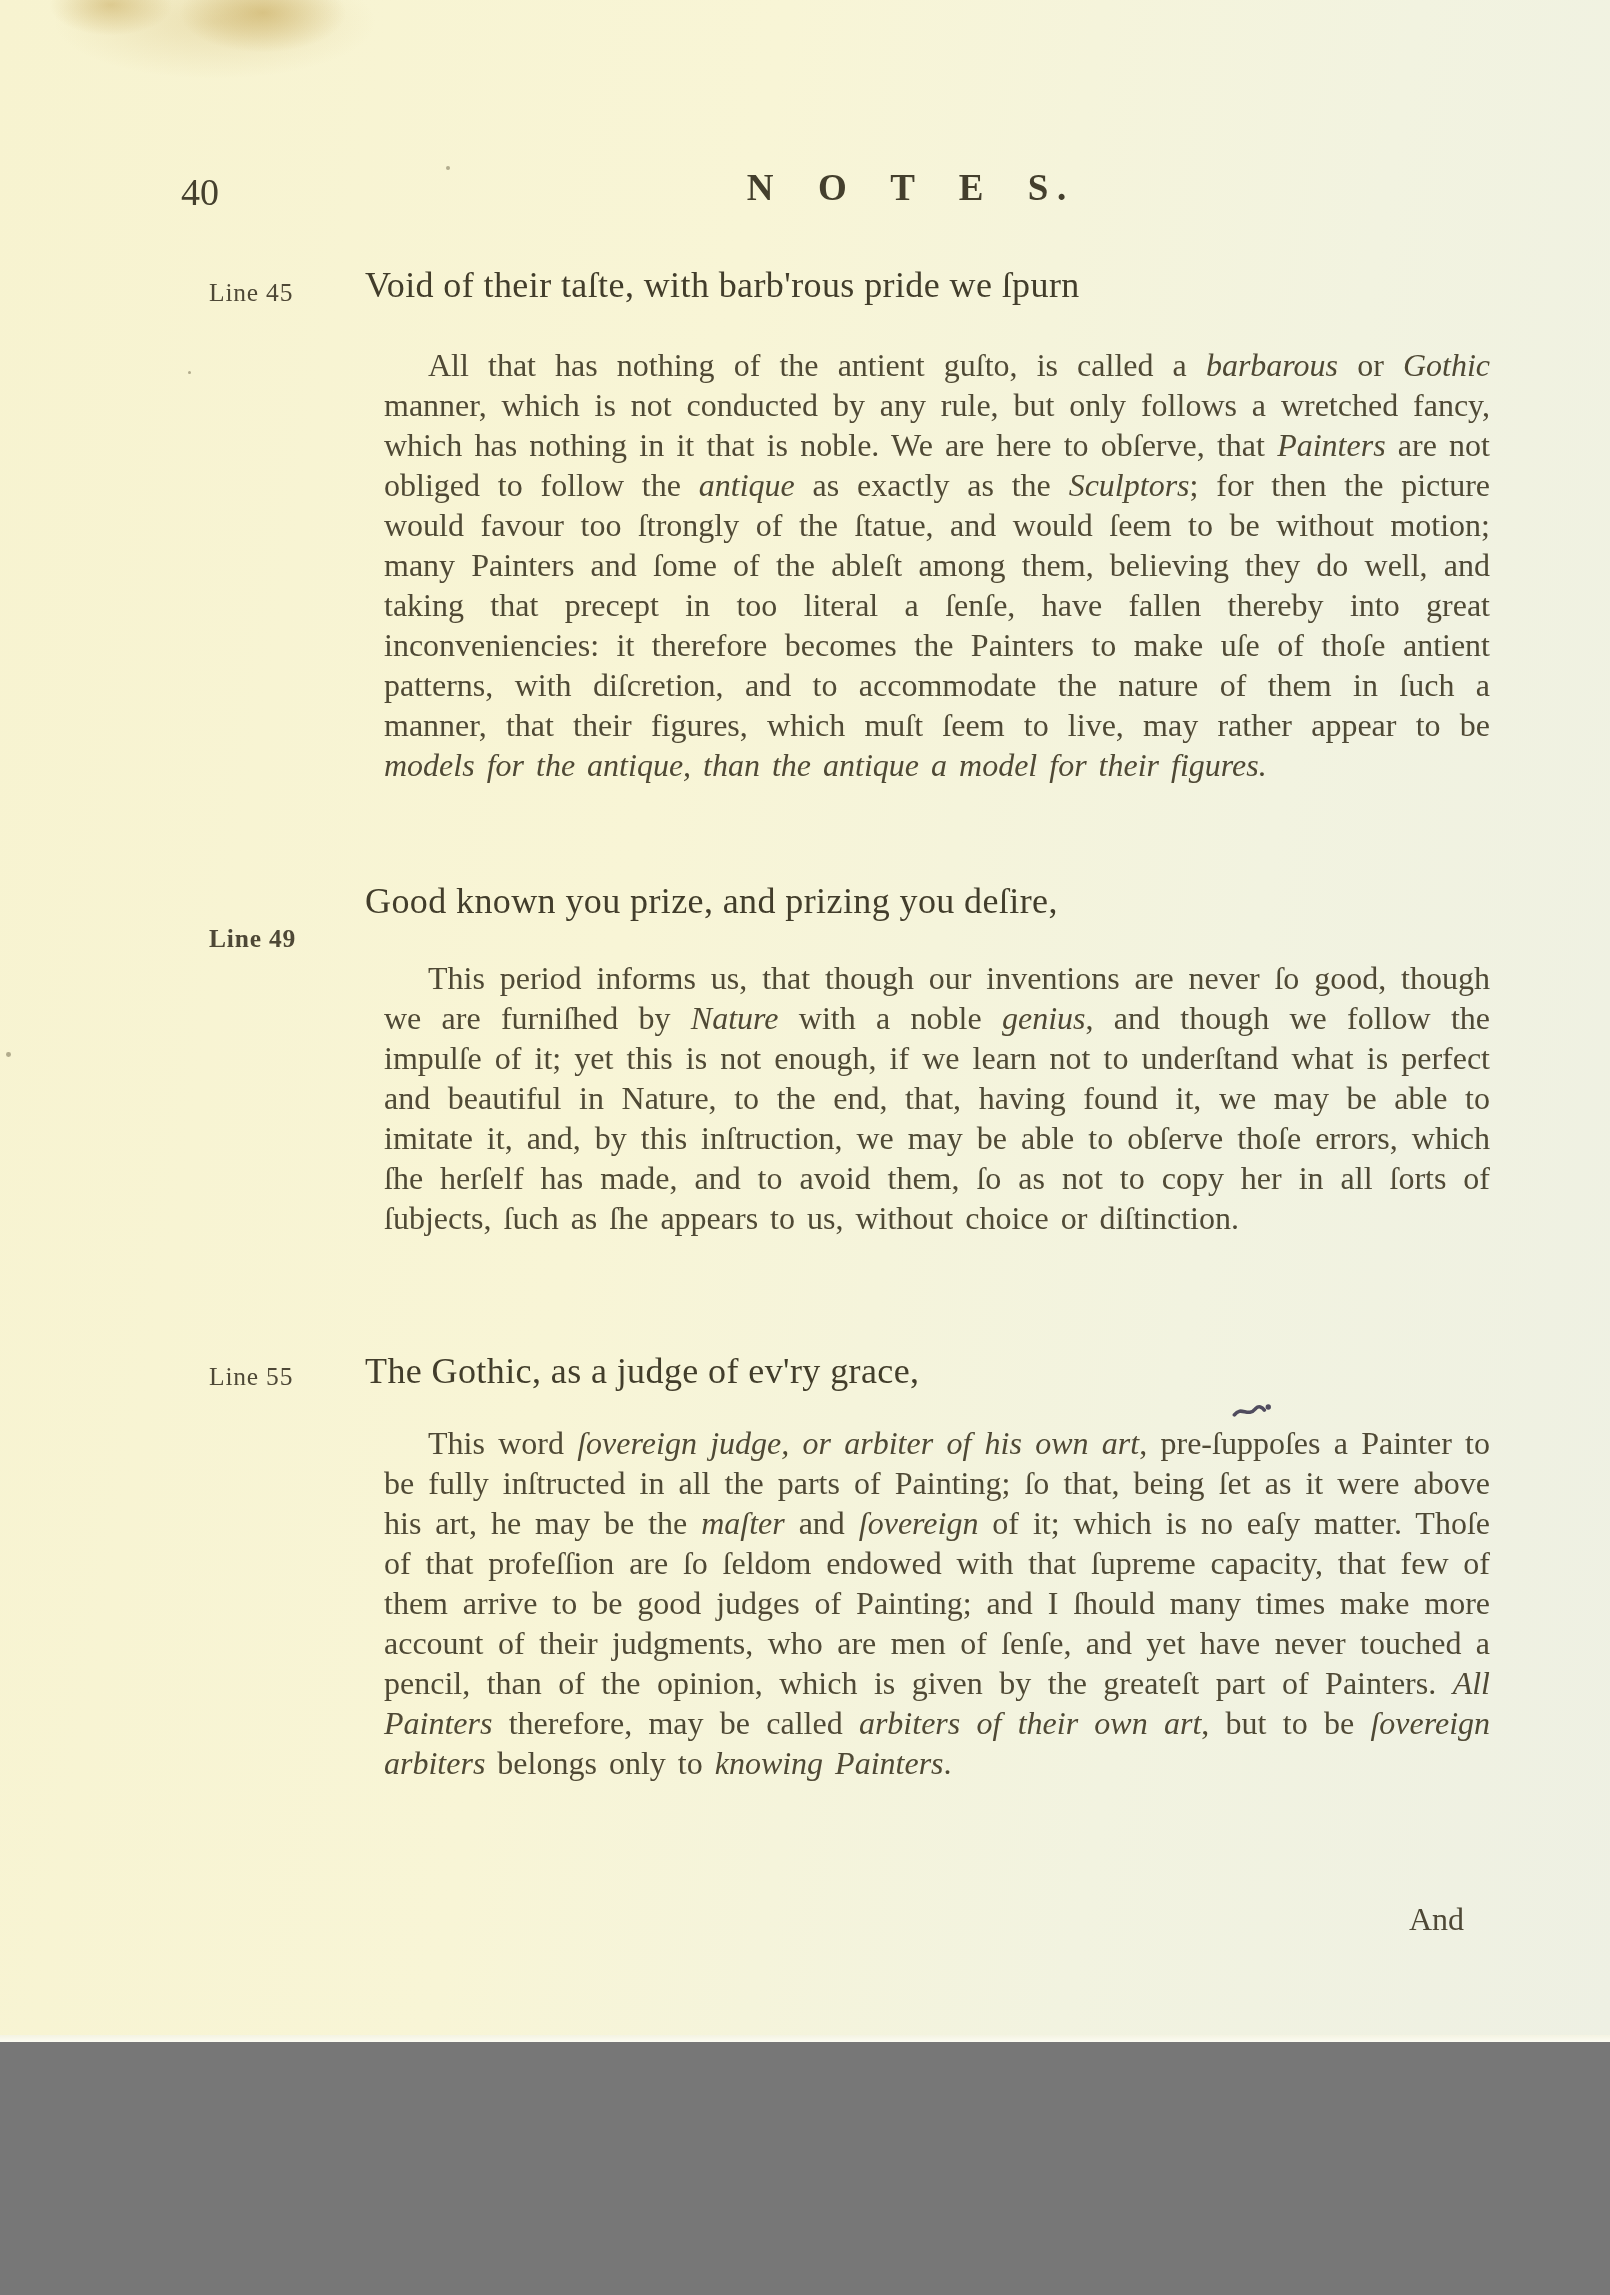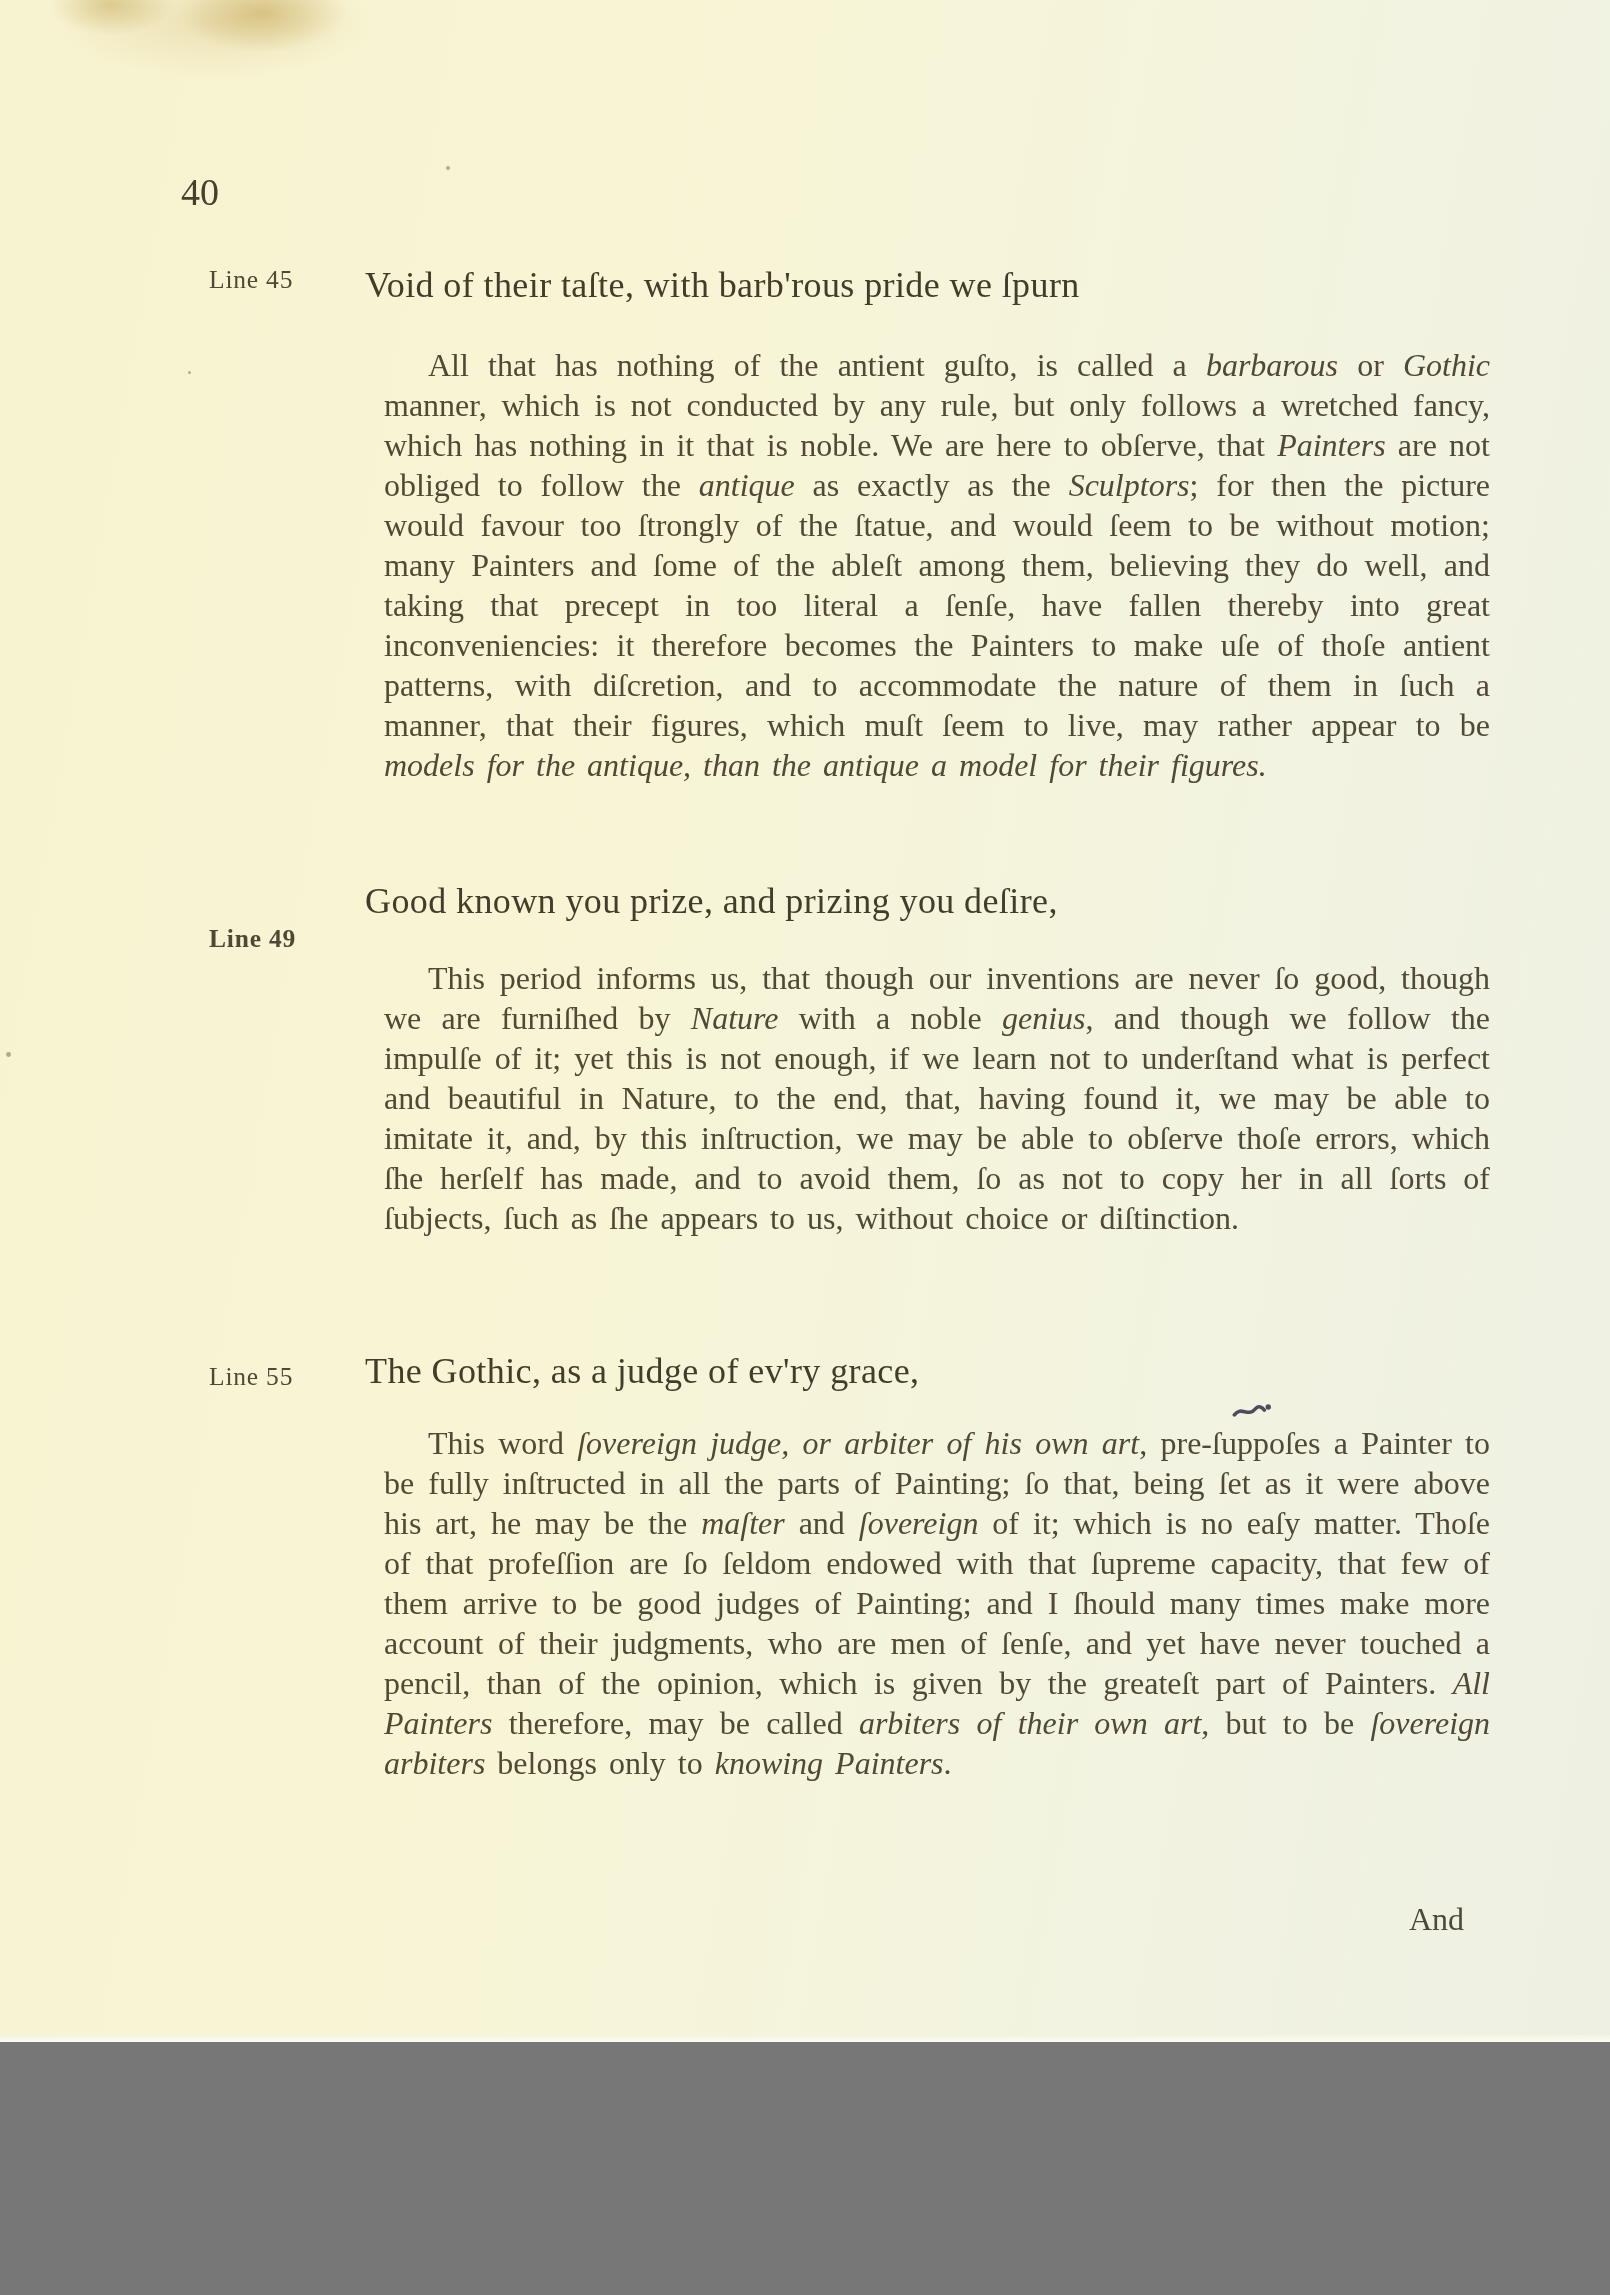--- a/index.html
+++ b/index.html
@@ -61,27 +61,28 @@
   .speck.s1{left:446px;top:166px;width:4px;height:4px;}
   .speck.s2{left:188px;top:371px;width:3.2px;height:3.2px;}
   .speck.s3{left:6.4px;top:1052px;width:4.8px;height:4.8px;}
 </style>
 </head>
 <body>
 
 <div class="page">
 
   <div class="page-number">40</div>
+  <div class="running-header">N O T E S.</div>
 
   <div class="speck s1"></div>
   <div class="speck s2"></div>
   <div class="speck s3"></div>
 
   <div>
-    <div class="note-label" style="top:265px;font-family:Liberation Serif, serif;">Line 45</div>
+    <div class="note-label" style="top:278px;font-family:Liberation Serif, serif;">Line 45</div>
     <div class="verse" style="top:265px;">Void of their taſte, with barb'rous pride we ſpurn</div>
     <div class="commentary" style="top:345px;">All that has nothing of the antient guſto, is called a <i>barbarous</i> or <i>Gothic</i> manner, which is not conducted by any rule, but only follows a wretched fancy, which has nothing in it that is noble. We are here to obſerve, that <i>Painters</i> are not obliged to follow the <i>antique</i> as exactly as the <i>Sculptors</i>; for then the picture would favour too ſtrongly of the ſtatue, and would ſeem to be without motion; many Painters and ſome of the ableſt among them, believing they do well, and taking that precept in too literal a ſenſe, have fallen thereby into great inconveniencies: it therefore becomes the Painters to make uſe of thoſe antient patterns, with diſcretion, and to accommodate the nature of them in ſuch a manner, that their figures, which muſt ſeem to live, may rather appear to be <i>models for the antique, than the antique a model for their figures.</i></div>
   </div>
 
   <div>
     <div class="note-label" style="top:924px;font-weight:bold;">Line 49</div>
     <div class="verse" style="top:881px;">Good known you prize, and prizing you deſire,</div>
     <div class="commentary" style="top:958px;">This period informs us, that though our inventions are never ſo good, though we are furniſhed by <i>Nature</i> with a noble <i>genius</i>, and though we follow the impulſe of it; yet this is not enough, if we learn not to underſtand what is perfect and beautiful in Nature, to the end, that, having found it, we may be able to imitate it, and, by this inſtruction, we may be able to obſerve thoſe errors, which ſhe herſelf has made, and to avoid them, ſo as not to copy her in all ſorts of ſubjects, ſuch as ſhe appears to us, without choice or diſtinction.</div>
   </div>
 

